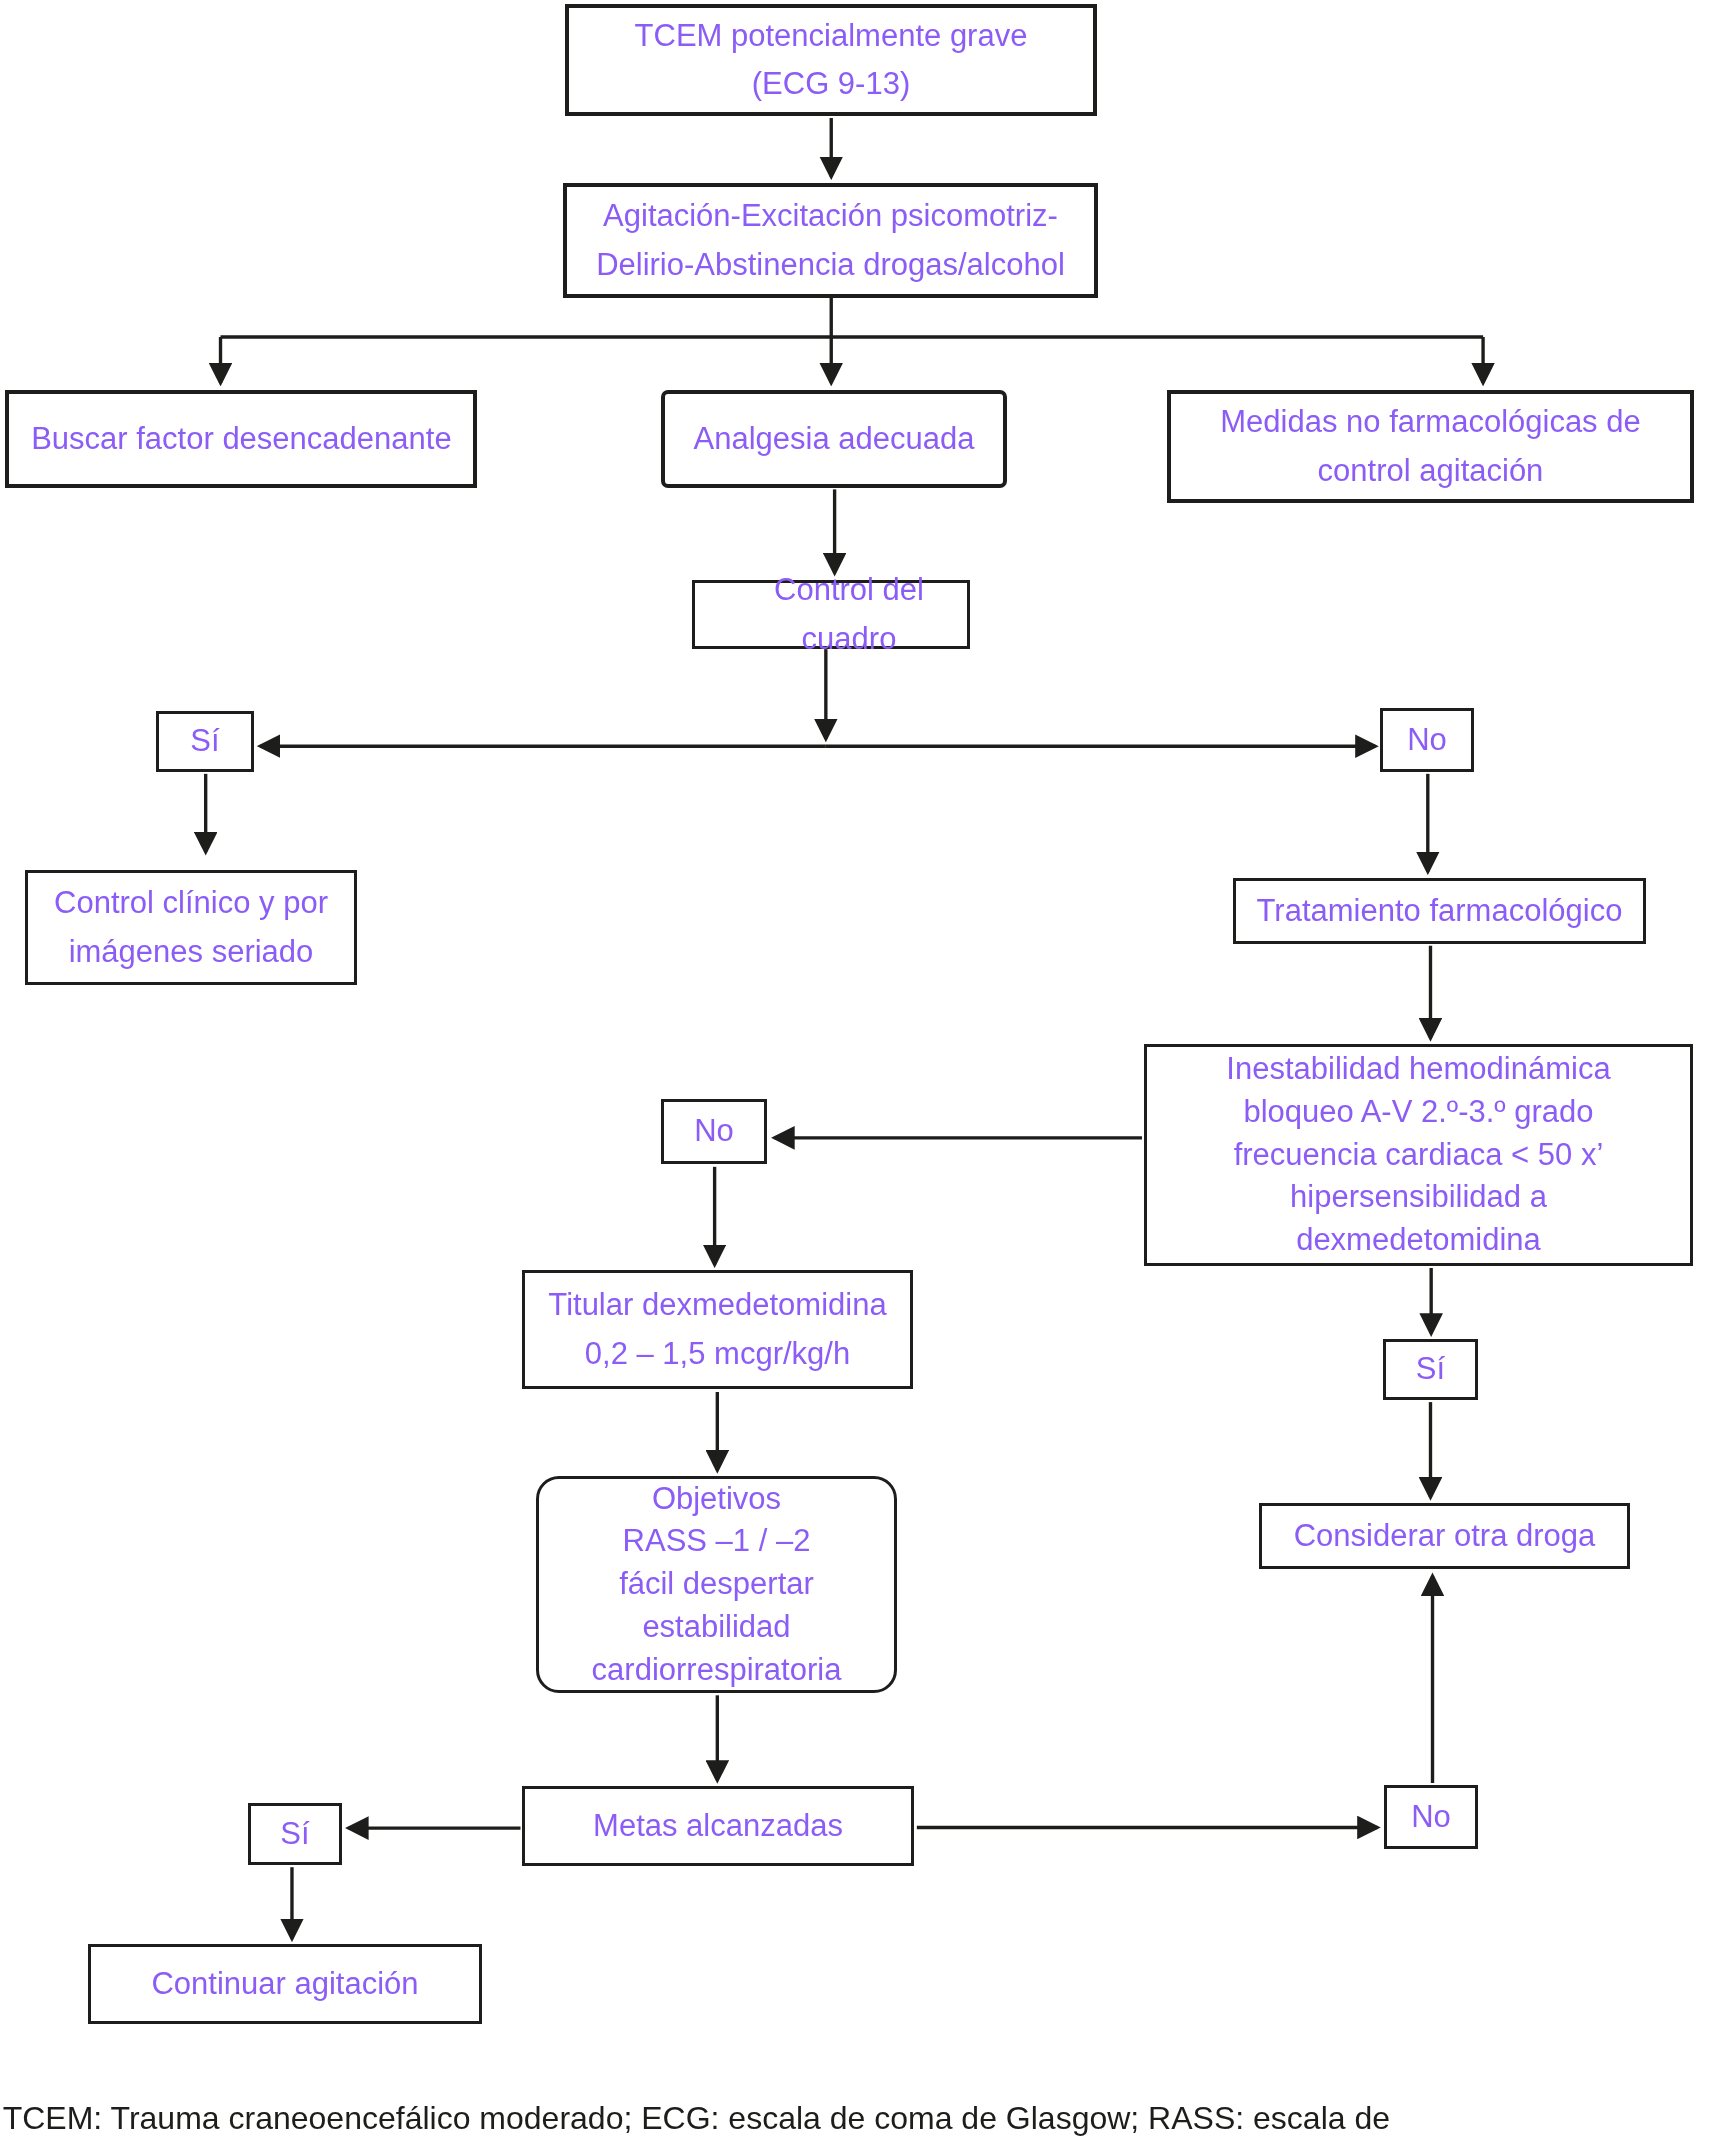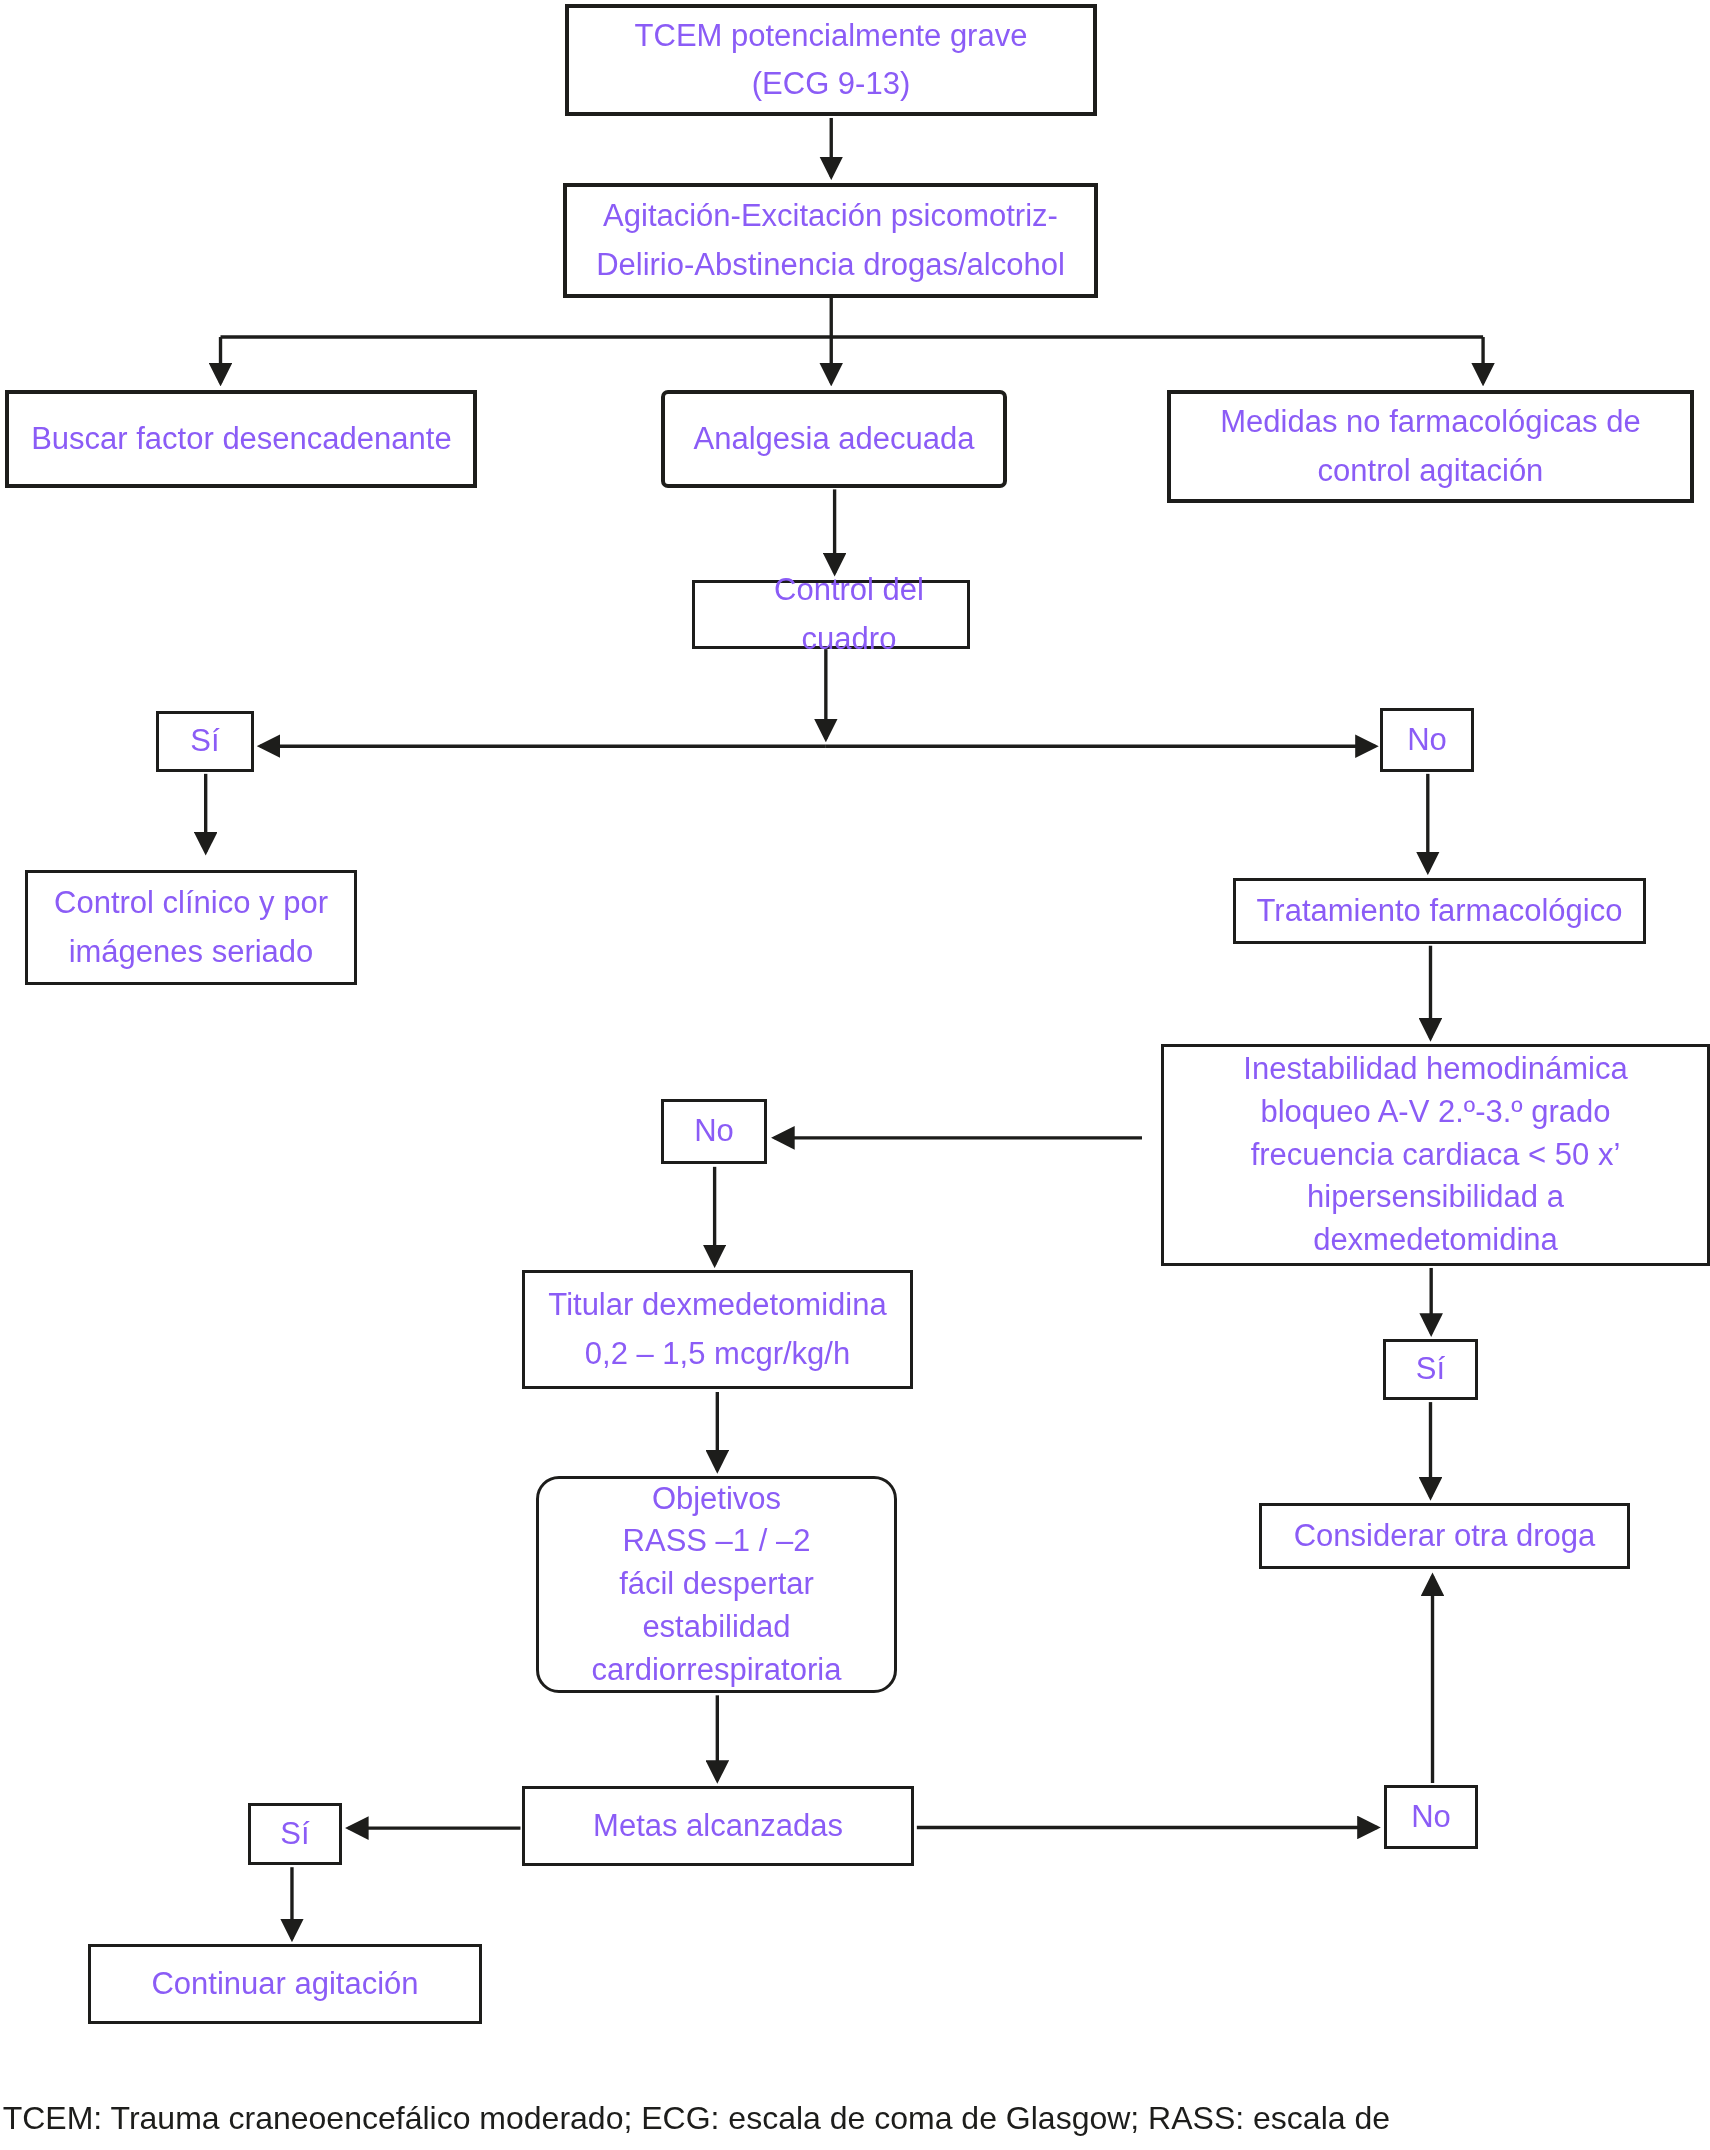--- a/index.html
+++ b/index.html
@@ -111,21 +111,21 @@
 
   <div class="nd" style="left:156px;  top:711px; width:98px; height:61px;">Sí</div>
 
   <div class="nd" style="left:1380px; top:708px; width:94px; height:64px;">No</div>
 
   <div class="nd" style="left:25px;   top:858px; width:332px; height:115px;margin-top:12px;">Control clínico y por
 imágenes seriado</div>
 
   <div class="nd" style="left:1233px; top:878px; width:413px; height:66px;">Tratamiento farmacológico</div>
 
-  <div class="nd lh14" style="left:1144px; top:1044px; width:549px; height:222px;margin-left:17px;">Inestabilidad hemodinámica
+  <div class="nd lh14" style="left:1144px; top:1044px; width:549px; height:222px;">Inestabilidad hemodinámica
 bloqueo A-V 2.º-3.º grado
 frecuencia cardiaca &lt; 50 x’
 hipersensibilidad a
 dexmedetomidina</div>
 
   <div class="nd" style="left:661px;  top:1099px; width:106px; height:65px;">No</div>
 
   <div class="nd" style="left:522px;  top:1270px; width:391px; height:119px;">Titular dexmedetomidina
 0,2  – 1,5 mcgr/kg/h</div>
 

